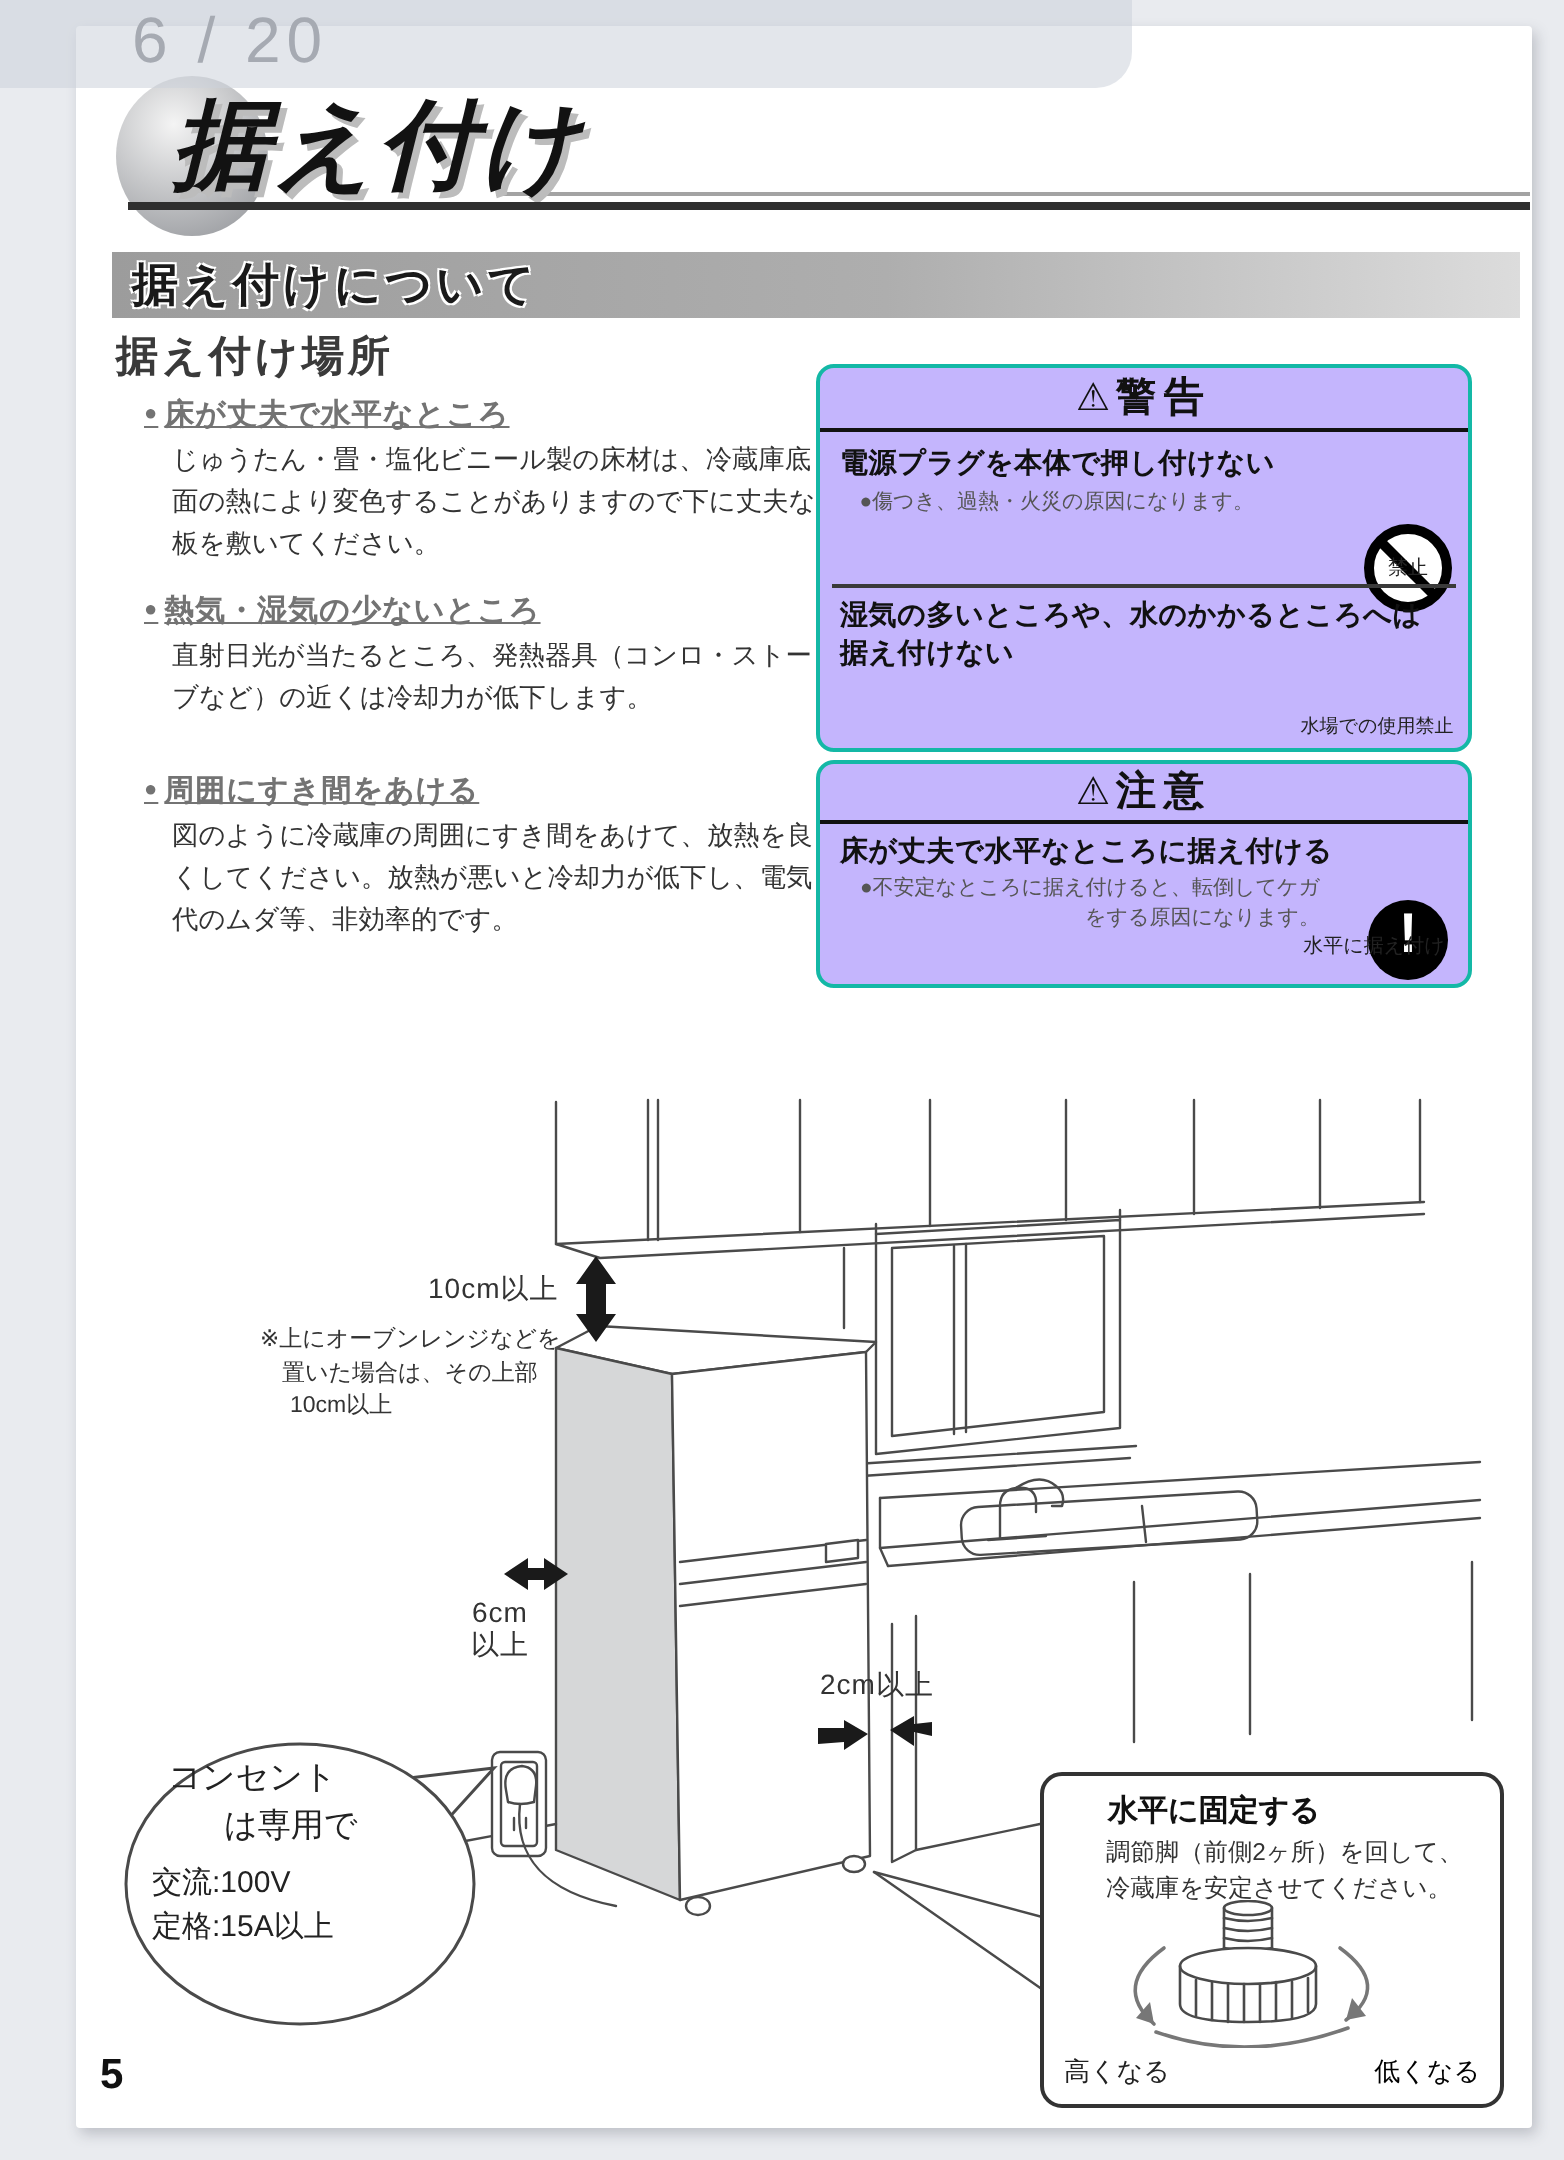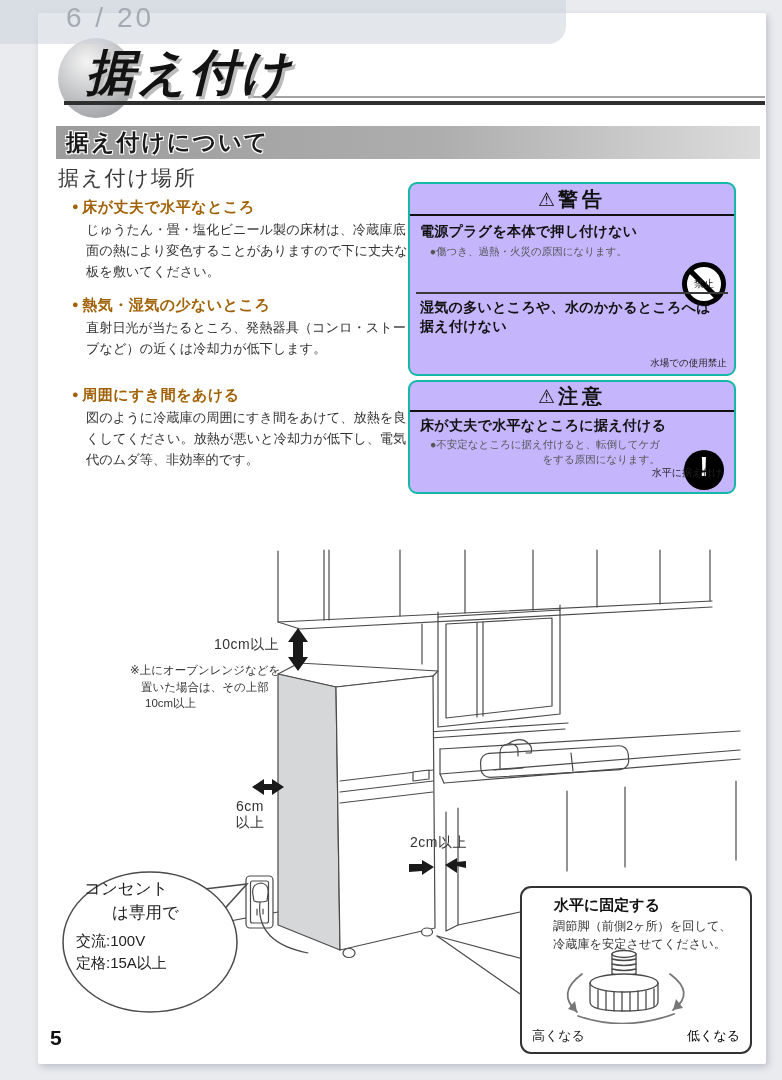--- a/index.html
+++ b/index.html
@@ -1,34 +1,34 @@
 <!DOCTYPE html>
 <html><head>
 <meta charset="utf-8">
 <style>
   html,body{margin:0;padding:0;}
   body{font-family:"Liberation Sans","DejaVu Sans",sans-serif;}
   .canvas{position:relative;width:782px;height:1080px;background:#e9ebef;overflow:hidden;}
   .abs{position:absolute;}
   
   .top-overlay{left:0;top:0;width:566px;height:44px;background:rgba(204,209,219,0.55);border-radius:0 0 18px 0;z-index:3;}
-  .page-indicator{left:66px;top:2px;font-size:28px;color:#a6aab2;letter-spacing:3px;z-index:4;}
+  .page-indicator{left:66px;top:2px;font-size:32px;color:#a6aab2;letter-spacing:3px;z-index:4;}
   
   .page{left:38px;top:13px;width:728px;height:1051px;background:#fff;border-radius:2px;box-shadow:2px 3px 7px rgba(60,65,80,.25);z-index:0;}
   
   .title-circle{left:58px;top:38px;width:76px;height:80px;border-radius:50%;background:radial-gradient(circle at 38% 30%,#f4f4f4,#9d9fa3 85%);z-index:1;}
   .page-title{left:86px;top:40px;font-size:49px;font-weight:900;font-style:italic;color:#121212;letter-spacing:2px;text-shadow:3px 3px 0 #bcbcbc;z-index:2;white-space:nowrap;}
   .thin-rule{left:248px;top:96px;width:517px;height:2px;background:#a3a3a3;z-index:1;}
   .thick-rule{left:64px;top:101px;width:701px;height:4px;background:#2f2f2f;z-index:2;}
   .section-bar{left:56px;top:126px;width:704px;height:33px;background:linear-gradient(90deg,#9c9c9c 0%,#aeaeae 55%,#dcdcdc 100%);z-index:1;}
   .section-bar .txt{position:absolute;left:10px;top:1px;font-size:23px;font-weight:bold;color:#1a1a1a;letter-spacing:2px;text-shadow:-1px -1px 0 #fff,1px -1px 0 #fff,-1px 1px 0 #fff,1px 1px 0 #fff;}
-  .subsection{left:58px;top:164px;font-size:21px;font-weight:400;color:#3a3a3a;letter-spacing:2px;z-index:1;}
+  .subsection{left:58px;top:164px;font-size:21px;font-weight:700;color:#3a3a3a;letter-spacing:2px;z-index:1;}
   
   .bullet{width:340px;z-index:1;}
-  .b-head{font-size:15px;font-weight:bold;color:#a16207;letter-spacing:.5px;}
+  .b-head{font-size:15px;font-weight:bold;color:#737373;letter-spacing:.5px;text-decoration:underline;}
   .b-head::before{content:"●";font-size:11px;vertical-align:2px;margin-right:3px;}
   .b-body{margin-left:14px;margin-top:3px;font-size:13.2px;line-height:1.58;color:#333;}
   
   .wbox{border:2px solid #14b8a6;border-radius:9px;background:#c4b5fd;z-index:2;}
   .wbox-head{height:30px;border-bottom:2px solid #111;text-align:center;font-size:20px;font-weight:bold;color:#111;letter-spacing:4px;line-height:30px;}
   .wbox-head .tri{font-size:19px;letter-spacing:0;margin-right:3px;}
   .w-item-head{font-size:14px;font-weight:bold;color:#111;line-height:1.35;letter-spacing:.3px;}
   .w-item-detail{font-size:10.5px;color:#555;line-height:1.4;text-align:right;}
   .icon-label{font-size:10px;color:#222;text-align:center;}
   .divider{height:2px;background:#3a3a3a;}

